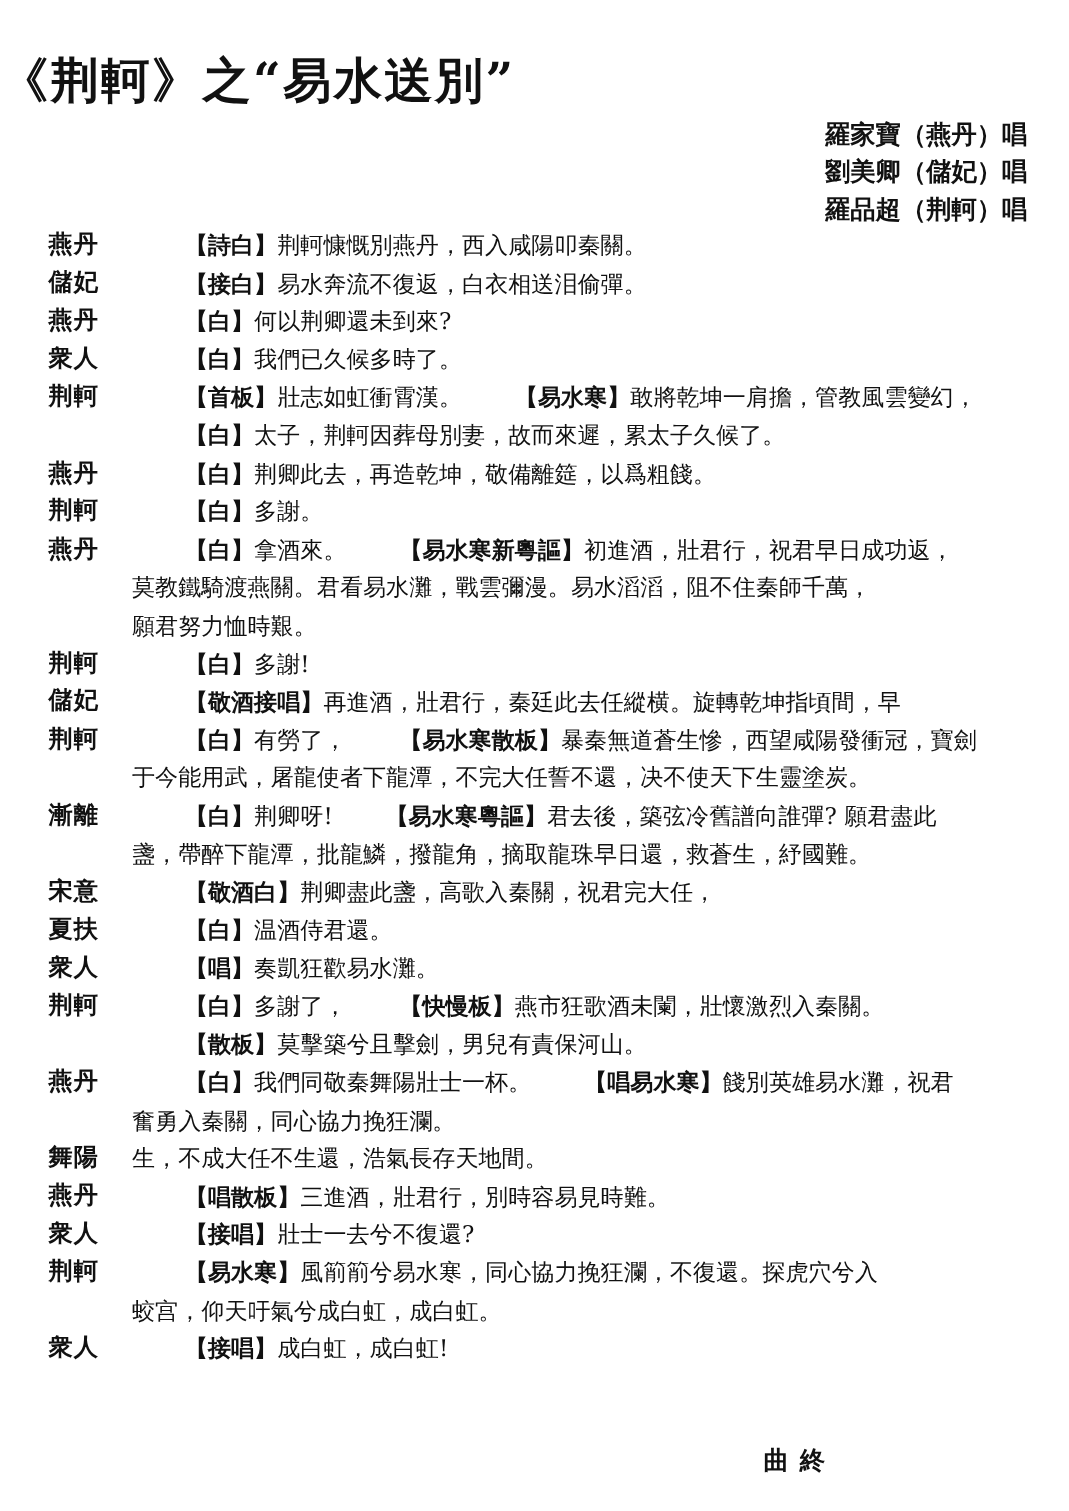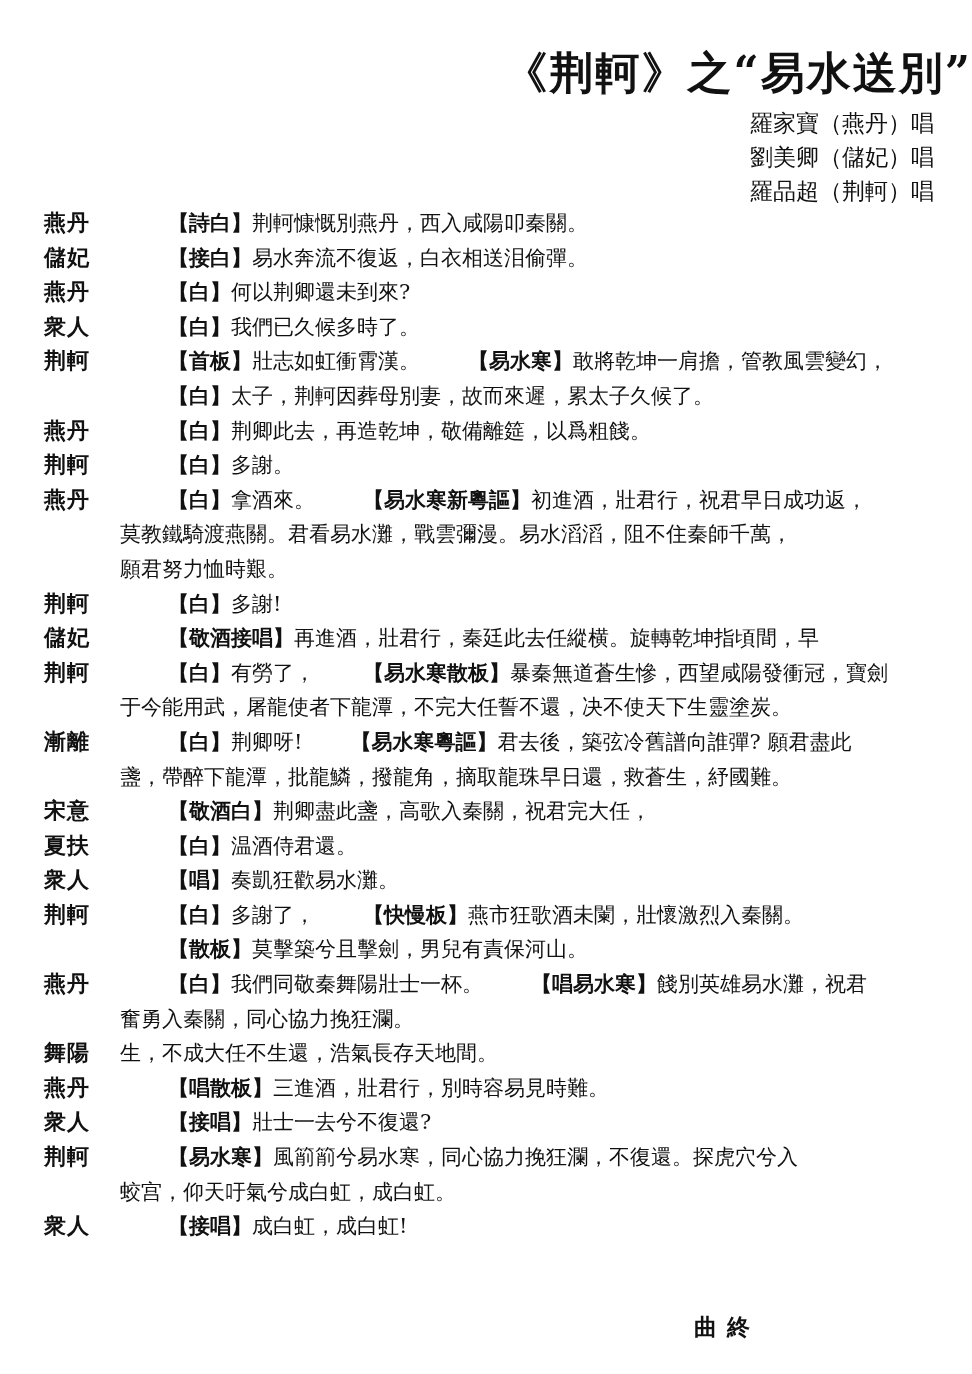--- a/index.html
+++ b/index.html
@@ -3,26 +3,26 @@
 <meta charset="utf-8">
 <style>
   html, body { margin: 0; padding: 0; background: #ffffff; }
   body {
     width: 972px; height: 1374px; position: relative; overflow: hidden;
     color: #111111;
     font-family: "DejaVu Serif", "Liberation Serif", serif;
   }
   .title {
     position: absolute; left: 0; width: 972px; top: 44px;
-    text-align: right; font-size: 44px; font-weight: bold; letter-spacing: 2px;
+    text-align: left; font-size: 44px; font-weight: bold; letter-spacing: 2px;
     font-family: "DejaVu Serif", serif;
   }
   .credits {
     position: absolute; right: 38px; top: 106px;
-    font-size: 23px; font-weight: normal; line-height: 34px; text-align: right;
+    font-size: 23px; font-weight: bold; line-height: 34px; text-align: right;
     font-family: "DejaVu Sans", sans-serif;
   }
   .credits div { white-space: nowrap; }
   .script {
     position: absolute; left: 44px; top: 206px; width: 890px;
     font-size: 21px; line-height: 34.6px;
   }
   .entry { display: flex; }
   .role {
     width: 76px; flex: 0 0 76px; font-weight: bold;

